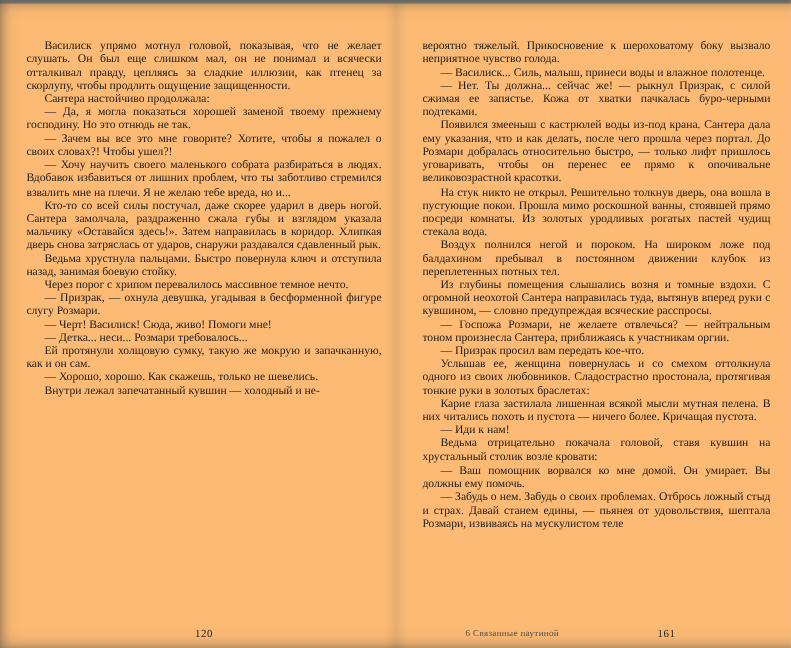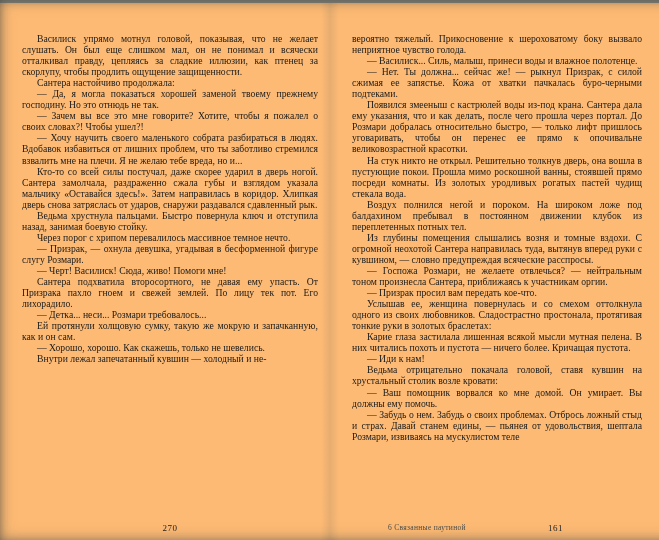--- a/index.html
+++ b/index.html
@@ -105,27 +105,26 @@
       <p>Василиск упрямо мотнул головой, показывая, что не желает слушать. Он был еще слишком мал, он не понимал и всячески отталкивал правду, цепляясь за сладкие иллюзии, как птенец за скорлупу, чтобы продлить ощущение защищенности.</p>
       <p>Сантера настойчиво продолжала:</p>
       <p>— Да, я могла показаться хорошей заменой твоему прежнему господину. Но это отнюдь не так.</p>
       <p>— Зачем вы все это мне говорите? Хотите, чтобы я пожалел о своих словах?! Чтобы ушел?!</p>
       <p>— Хочу научить своего маленького собрата разбираться в людях. Вдобавок избавиться от лишних проблем, что ты заботливо стремился взвалить мне на плечи. Я не желаю тебе вреда, но и...</p>
       <p>Кто-то со всей силы постучал, даже скорее ударил в дверь ногой. Сантера замолчала, раздраженно сжала губы и взглядом указала мальчику «Оставайся здесь!». Затем направилась в коридор. Хлипкая дверь снова затряслась от ударов, снаружи раздавался сдавленный рык.</p>
       <p>Ведьма хрустнула пальцами. Быстро повернула ключ и отступила назад, занимая боевую стойку.</p>
       <p>Через порог с хрипом перевалилось массивное темное нечто.</p>
       <p>— Призрак, — охнула девушка, угадывая в бесформенной фигуре слугу Розмари.</p>
       <p>— Черт! Василиск! Сюда, живо! Помоги мне!</p>
-      <p>Сантера подхватила второсортного, не давая ему упасть. От Призрака пахло гноем и свежей землей. По лицу тек пот. Его лихорадило.</p>
       <p>— Детка... неси... Розмари требовалось...</p>
       <p>Ей протянули холщовую сумку, такую же мокрую и запачканную, как и он сам.</p>
       <p>— Хорошо, хорошо. Как скажешь, только не шевелись.</p>
       <p>Внутри лежал запечатанный кувшин — холодный и не-</p>
     </div>
-    <div class="folio folio-left">270</div>
+    <div class="folio folio-left">120</div>
   </div>
 
   <div class="page page-right">
     <div class="text-block">
       <p class="cont">вероятно тяжелый. Прикосновение к шероховатому боку вызвало неприятное чувство голода.</p>
       <p>— Василиск... Силь, малыш, принеси воды и влажное полотенце.</p>
       <p>— Нет. Ты должна... сейчас же! — рыкнул Призрак, с силой сжимая ее запястье. Кожа от хватки пачкалась буро-черными подтеками.</p>
       <p>Появился змееныш с кастрюлей воды из-под крана. Сантера дала ему указания, что и как делать, после чего прошла через портал. До Розмари добралась относительно быстро, — только лифт пришлось уговаривать, чтобы он перенес ее прямо к опочивальне великовозрастной красотки.</p>
       <p>На стук никто не открыл. Решительно толкнув дверь, она вошла в пустующие покои. Прошла мимо роскошной ванны, стоявшей прямо посреди комнаты. Из золотых уродливых рогатых пастей чудищ стекала вода.</p>
       <p>Воздух полнился негой и пороком. На широком ложе под балдахином пребывал в постоянном движении клубок из переплетенных потных тел.</p>

